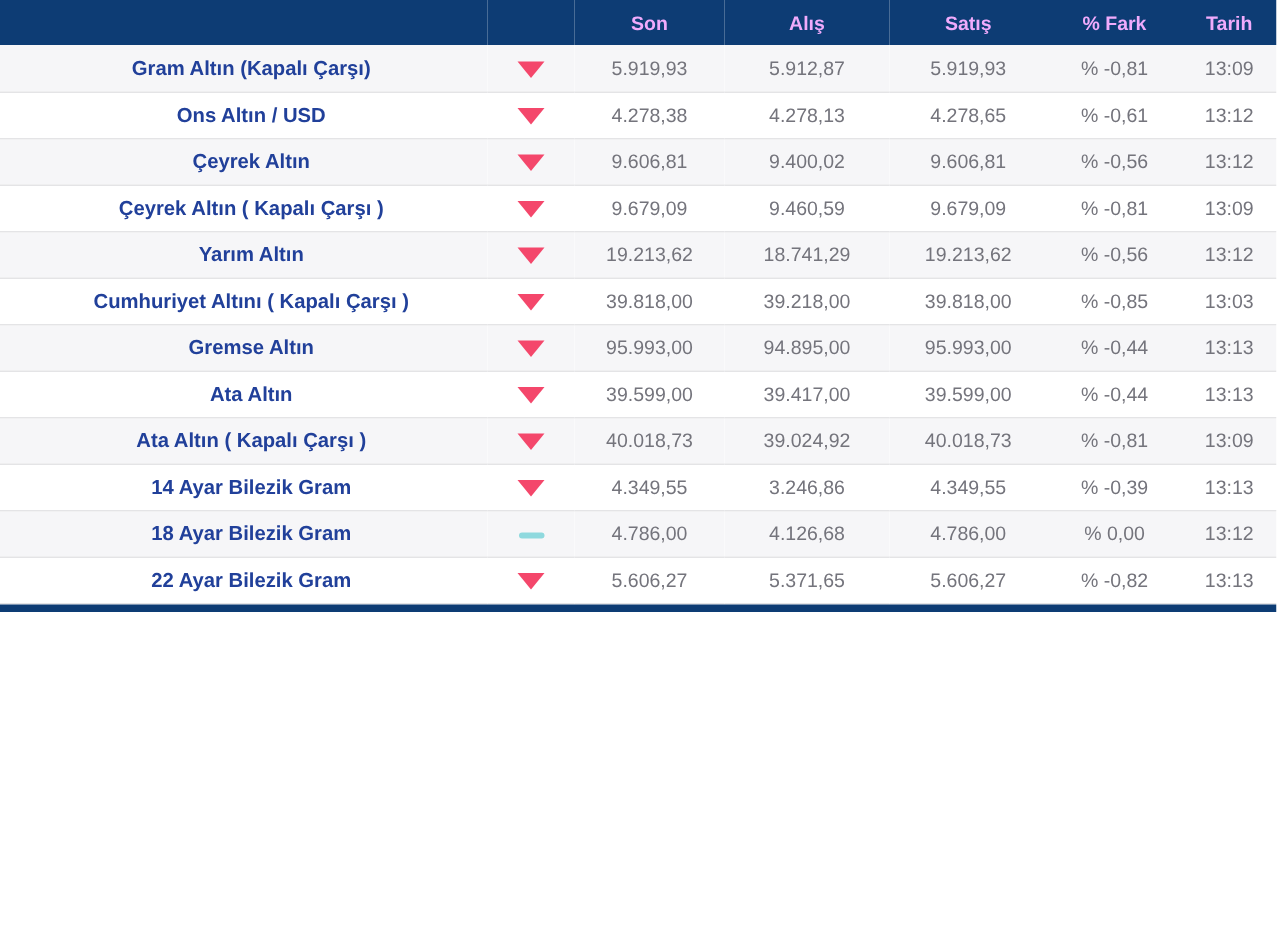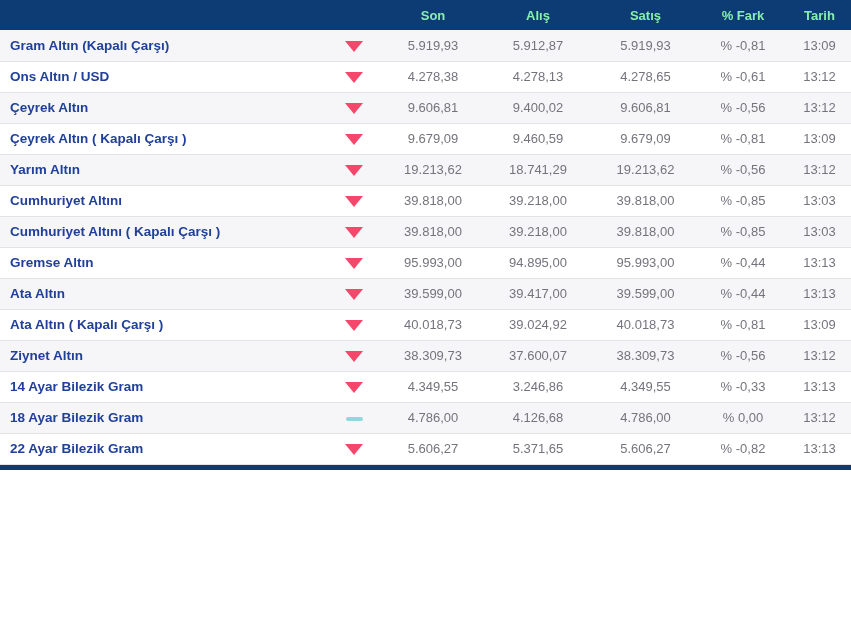--- a/index.html
+++ b/index.html
@@ -3,33 +3,33 @@
 <meta charset="utf-8">
 <style>
   html,body{margin:0;padding:0;}
   body{
     width:851px;height:624px;overflow:hidden;background:#ffffff;
     font-family:"Liberation Sans",sans-serif;
     -webkit-font-smoothing:antialiased;
   }
   .price-table{width:851px;border-collapse:collapse;table-layout:fixed;}
   .price-table thead th{
-    background:#0d3c74;color:#86efac;font-size:13px;font-weight:bold;
+    background:#0d3c74;color:#f0abfc;font-size:13px;font-weight:bold;
     height:30px;text-align:center;padding:0;border:none;
   }
   .price-table tbody tr{height:31px;}
   .price-table tbody tr:nth-child(odd){background:#f6f6f8;}
   .price-table tbody tr:nth-child(even){background:#ffffff;}
   .price-table tbody td{
     border-bottom:1px solid #e4e4e6;font-size:13px;color:#74747c;
     text-align:center;padding:0;vertical-align:middle;white-space:nowrap;
     overflow:hidden;
   }
   .price-table td.name{
-    text-align:left;padding-left:10px;color:#21409a;font-weight:bold;
+    text-align:center;padding-left:10px;color:#21409a;font-weight:bold;
     font-size:13.5px;
   }
   .icon-wrap{display:inline-block;vertical-align:middle;}
   .tri-down{
     width:0;height:0;
     border-left:9px solid transparent;border-right:9px solid transparent;
     border-top:11px solid #f4476b;
   }
   .tri-up{
     width:0;height:0;
@@ -103,29 +103,20 @@
       <tr>
         <td class="name">Yarım Altın</td>
         <td><span class="icon-wrap tri-down"></span></td>
         <td>19.213,62</td>
         <td>18.741,29</td>
         <td>19.213,62</td>
         <td>% -0,56</td>
         <td>13:12</td>
       </tr>
       <tr>
-        <td class="name">Cumhuriyet Altını</td>
-        <td><span class="icon-wrap tri-down"></span></td>
-        <td>39.818,00</td>
-        <td>39.218,00</td>
-        <td>39.818,00</td>
-        <td>% -0,85</td>
-        <td>13:03</td>
-      </tr>
-      <tr>
         <td class="name">Cumhuriyet Altını ( Kapalı Çarşı )</td>
         <td><span class="icon-wrap tri-down"></span></td>
         <td>39.818,00</td>
         <td>39.218,00</td>
         <td>39.818,00</td>
         <td>% -0,85</td>
         <td>13:03</td>
       </tr>
       <tr>
         <td class="name">Gremse Altın</td>
@@ -148,35 +139,26 @@
       <tr>
         <td class="name">Ata Altın ( Kapalı Çarşı )</td>
         <td><span class="icon-wrap tri-down"></span></td>
         <td>40.018,73</td>
         <td>39.024,92</td>
         <td>40.018,73</td>
         <td>% -0,81</td>
         <td>13:09</td>
       </tr>
       <tr>
-        <td class="name">Ziynet Altın</td>
-        <td><span class="icon-wrap tri-down"></span></td>
-        <td>38.309,73</td>
-        <td>37.600,07</td>
-        <td>38.309,73</td>
-        <td>% -0,56</td>
-        <td>13:12</td>
-      </tr>
-      <tr>
         <td class="name">14 Ayar Bilezik Gram</td>
         <td><span class="icon-wrap tri-down"></span></td>
         <td>4.349,55</td>
         <td>3.246,86</td>
         <td>4.349,55</td>
-        <td>% -0,33</td>
+        <td>% -0,39</td>
         <td>13:13</td>
       </tr>
       <tr>
         <td class="name">18 Ayar Bilezik Gram</td>
         <td><span class="icon-wrap dash"></span></td>
         <td>4.786,00</td>
         <td>4.126,68</td>
         <td>4.786,00</td>
         <td>% 0,00</td>
         <td>13:12</td>

